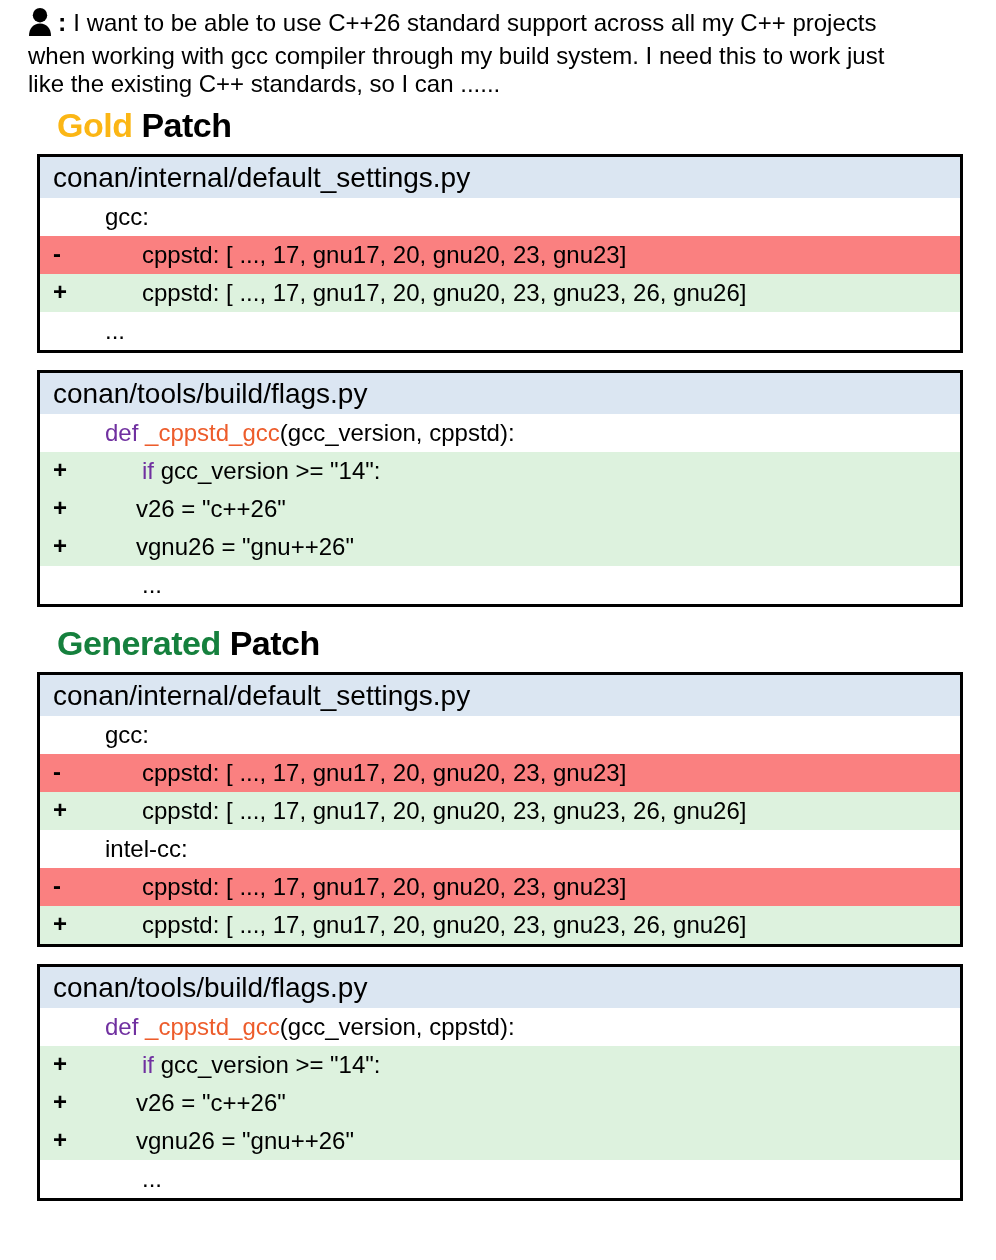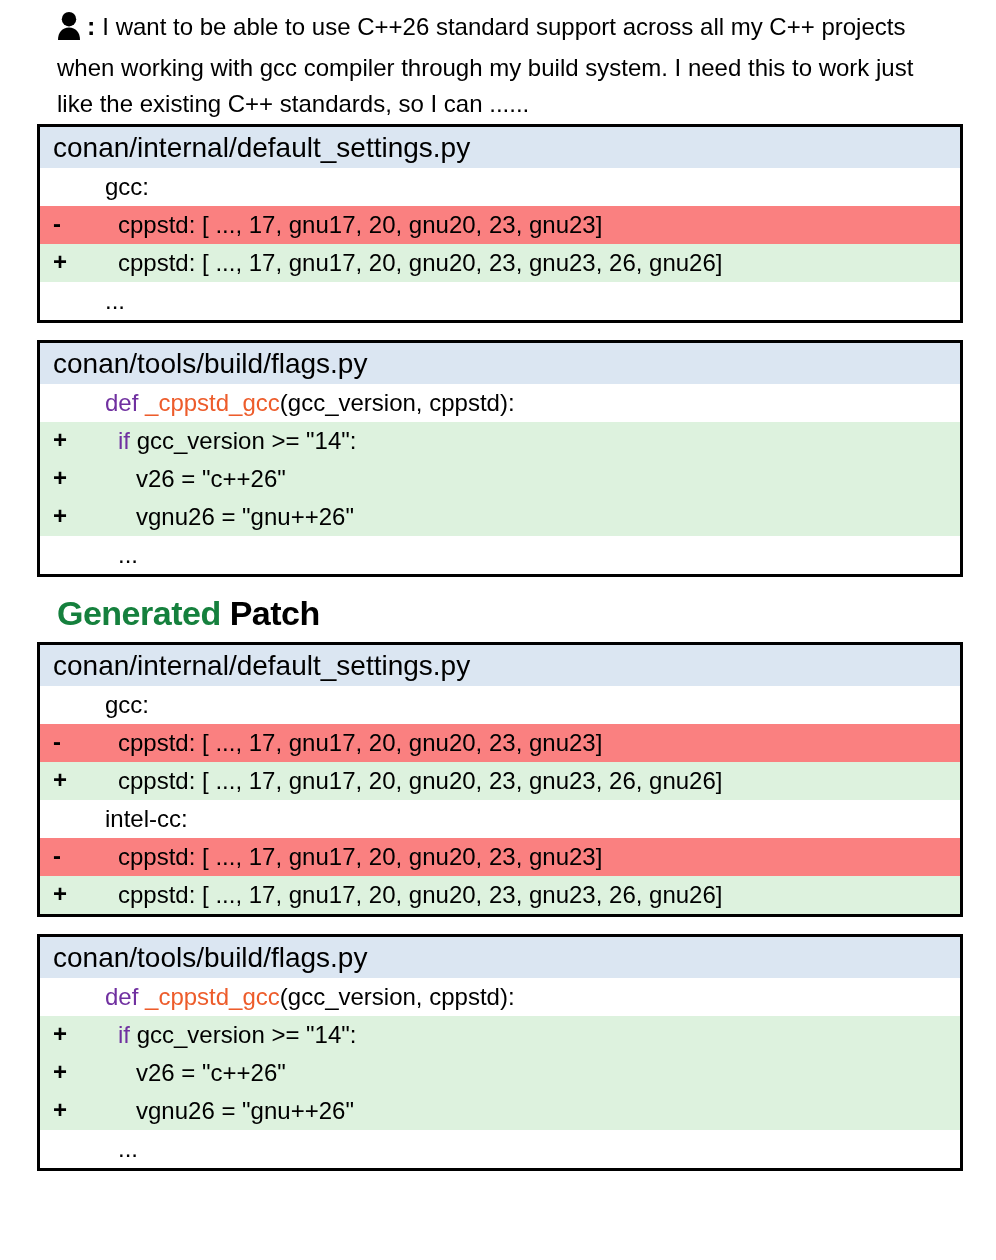--- a/index.html
+++ b/index.html
@@ -18,24 +18,24 @@
     padding-top: 8px;
     box-sizing: border-box;
   }
   h1.page-title {
     margin: 2px 0 6px 57px;
     font-size: 34px;
     font-weight: 700;
     letter-spacing: -0.5px;
   }
   p.desc {
-    margin: 0 0 2px 57px;
+    margin: 0 0 2px 28px;
     width: 888px;
     font-size: 24px;
-    line-height: 36px;
+    line-height: 28px;
     font-weight: 400;
   }
   .person {
     display: inline-block;
     vertical-align: -5px;
     margin-right: 6px;
   }
   .colon {
     font-weight: 700;
     margin-right: 7px;
@@ -71,36 +71,39 @@
   .diff-row .marker {
     position: absolute;
     left: 13px;
     top: 50%;
     transform: translateY(-54%);
     font-weight: 700;
     font-size: 24px;
   }
   .diff-row .code { display: inline-block; }
   .diff-row.i1 .code { padding-left: 65px; }
-  .diff-row.i2 .code { padding-left: 78px; }
+  .diff-row.i2 .code { padding-left: 102px; }
   .diff-row.i3 .code { padding-left: 96px; }
 </style>
 </head>
 <body>
 
 <div class="page">
 
 
   <p class="desc">
     <span class="person"><svg width="24" height="28" viewBox="0 0 24 28">
           <circle cx="12" cy="7.2" r="7.2" fill="#000"></circle>
           <path d="M12 15.6 C5.2 15.6 1 20.6 1 28 L23 28 C23 20.6 18.8 15.6 12 15.6 Z" fill="#000"></path>
         </svg></span><span class="colon">:</span><span>I want to be able to use C++26 standard support across all my C++ projects when working with gcc compiler through my build system. I need this to work just like the existing C++ standards, so I can ......</span>
   </p>
 
+  <h2 class="section-heading">
+    <span style="color: rgb(251, 182, 21);">Gold</span><span class="w2">Patch</span>
+  </h2>
 
   <div class="diff-box" style="border-color: rgb(0, 0, 0);">
       <div class="diff-header" style="background: rgb(219, 230, 242);">conan/internal/default_settings.py</div>
       <div class="diff-row i1">
         <span class="code"><span>gcc:</span></span>
       </div>
       <div class="diff-row i2" style="background: rgb(250, 128, 128);">
         <span class="marker">-</span>
         <span class="code"><span>cppstd: [ ..., 17, gnu17, 20, gnu20, 23, gnu23]</span></span>
       </div>

